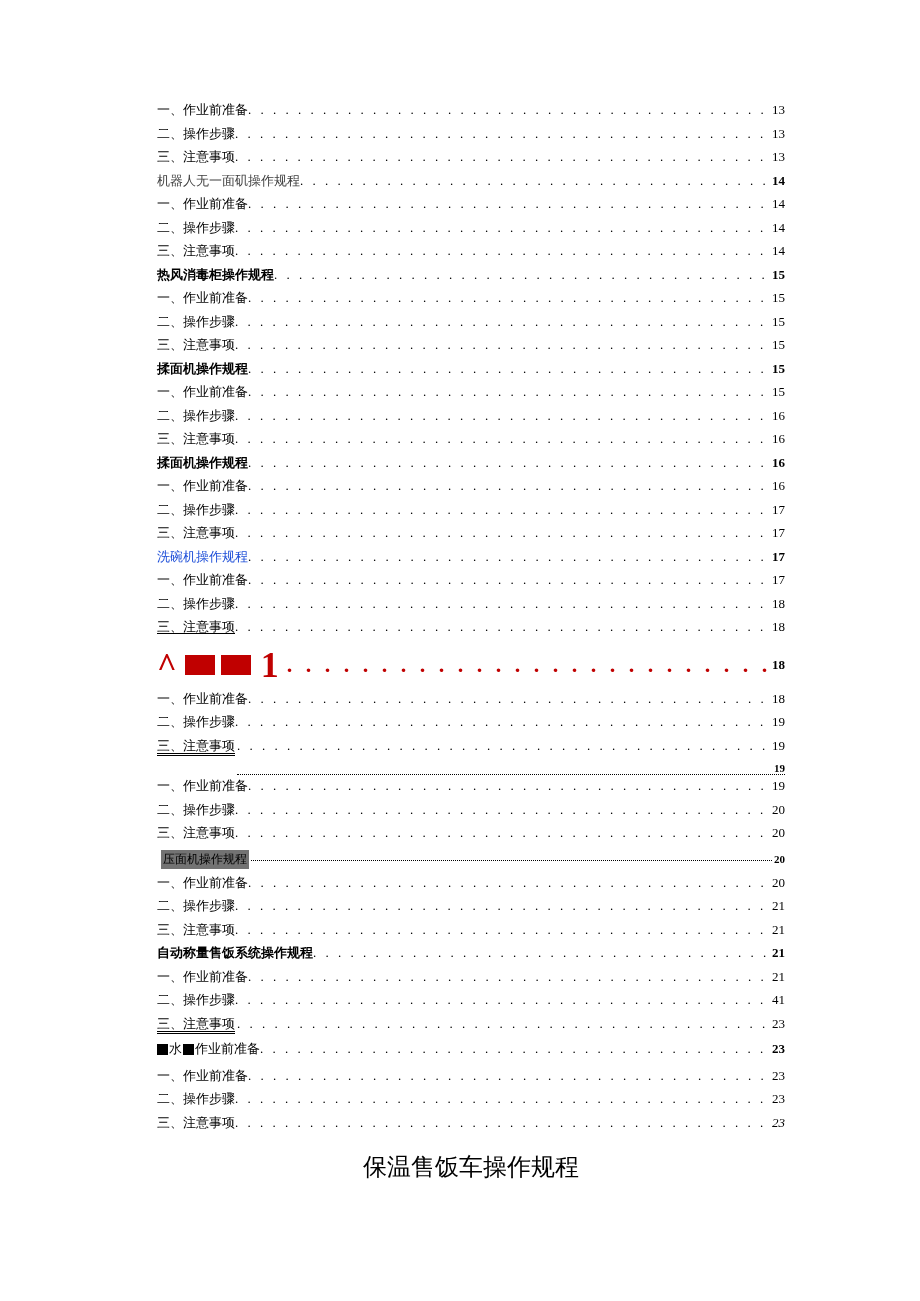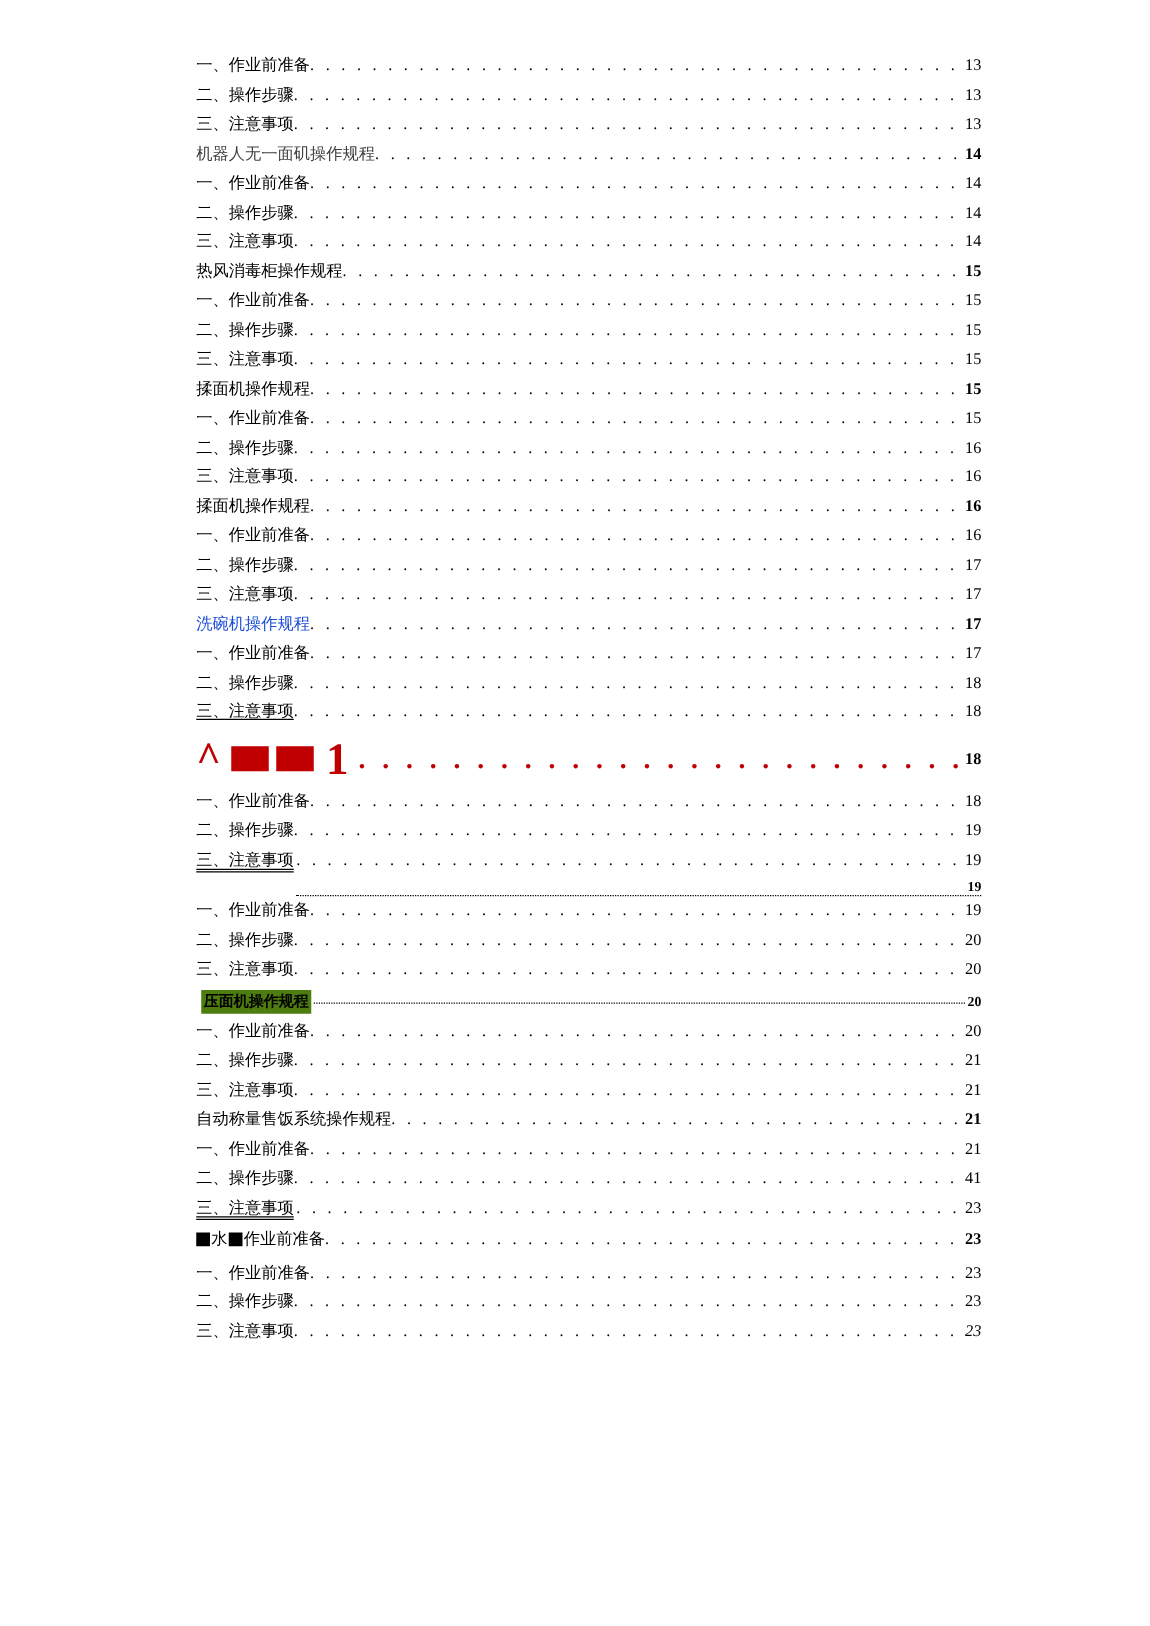--- a/index.html
+++ b/index.html
@@ -3,21 +3,21 @@
 <meta charset="utf-8">
 <style>
   body {
     margin: 0;
     padding: 0;
     background: #fff;
     font-family: "SimSun", "宋体", serif;
     width: 920px;
   }
   .page {
-    padding: 45px 135px 60px 157px;
+    padding: 103px 135px 60px 157px;
     box-sizing: border-box;
     width: 920px;
   }
   .toc-row {
     display: flex;
     align-items: baseline;
     font-size: 13px;
     line-height: 1;
     margin-bottom: 10.5px;
     color: #000;
@@ -29,21 +29,21 @@
     flex: 1 1 auto;
     overflow: hidden;
     letter-spacing: 3px;
     white-space: nowrap;
     color: #000;
   }
   .toc-page {
     white-space: nowrap;
     padding-left: 4px;
   }
-  .bold .toc-label { font-weight: normal; }
+  .bold .toc-label { font-weight: bold; }
   .red .toc-label { color: #404040; }
   .purple .toc-label { color: #1d4ed8; }
   .underline .toc-label { text-decoration: underline; text-underline-offset: 2px; }
   .italic .toc-page { font-style: italic; }
 
   .big-placeholder {
     display: flex;
     align-items: center;
     margin: 1px 0 6px 0;
   }
@@ -94,27 +94,26 @@
     text-align: right;
     font-weight: bold;
   }
 
   .hl-row {
     display: flex;
     align-items: baseline;
     margin-bottom: 7px;
   }
   .hl-label {
-    background: #4d7c0f;
+    background: #737373;
     color: #000;
     font-size: 12px;
     padding: 1px 2px;
     white-space: nowrap;
     margin-left: 4px;
-    font-weight: bold;
   }
   .hl-dots {
     flex: 1;
     border-bottom: 1px dotted #000;
     margin: 0 2px;
     position: relative;
     top: -2px;
   }
   .hl-page {
     font-size: 11px;
@@ -390,14 +389,15 @@
         <span class="toc-dots">. . . . . . . . . . . . . . . . . . . . . . . . . . . . . . . . . . . . . . . . . . . . . . . . . . . . . . . . . . . . . . . . . . . . . . . . . . . . . . . . . . . . . . . . . . . . . . . . . . . . . . . . . . . . . . . . . . . . . . . . . . . . . . . . . . . . . . . . . . . . . . . . . . . . . . . . . . . . . . . . . . . .</span>
         <span class="toc-page">23</span>
       </div>
       <div class="toc-row italic">
         <span class="toc-label">三、注意事项</span>
         <span class="toc-dots">. . . . . . . . . . . . . . . . . . . . . . . . . . . . . . . . . . . . . . . . . . . . . . . . . . . . . . . . . . . . . . . . . . . . . . . . . . . . . . . . . . . . . . . . . . . . . . . . . . . . . . . . . . . . . . . . . . . . . . . . . . . . . . . . . . . . . . . . . . . . . . . . . . . . . . . . . . . . . . . . . . . .</span>
         <span class="toc-page">23</span>
       </div>
     </div>
 
+  <div class="title">保温售饭车操作规程</div>
 
 </div>
 
 </body></html>

